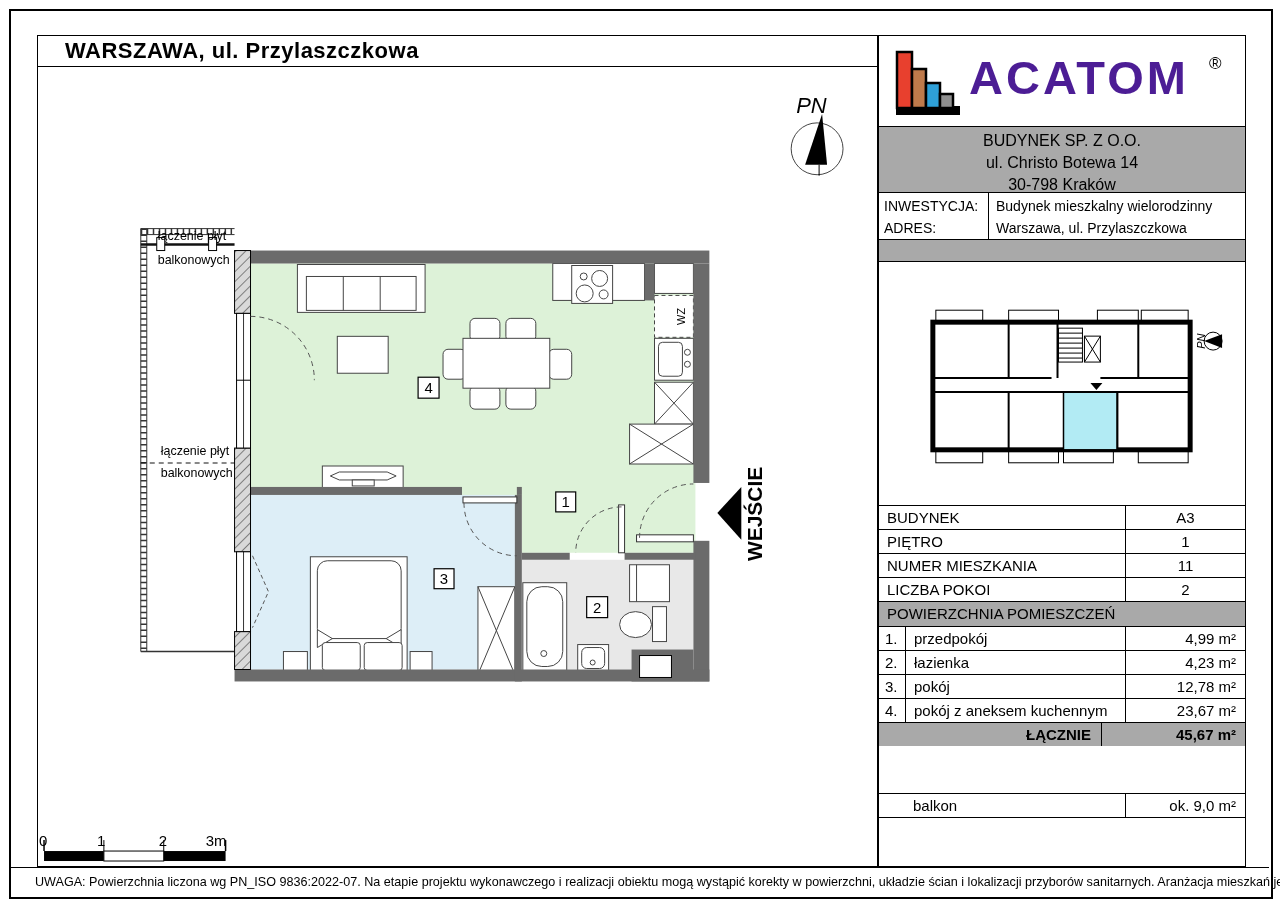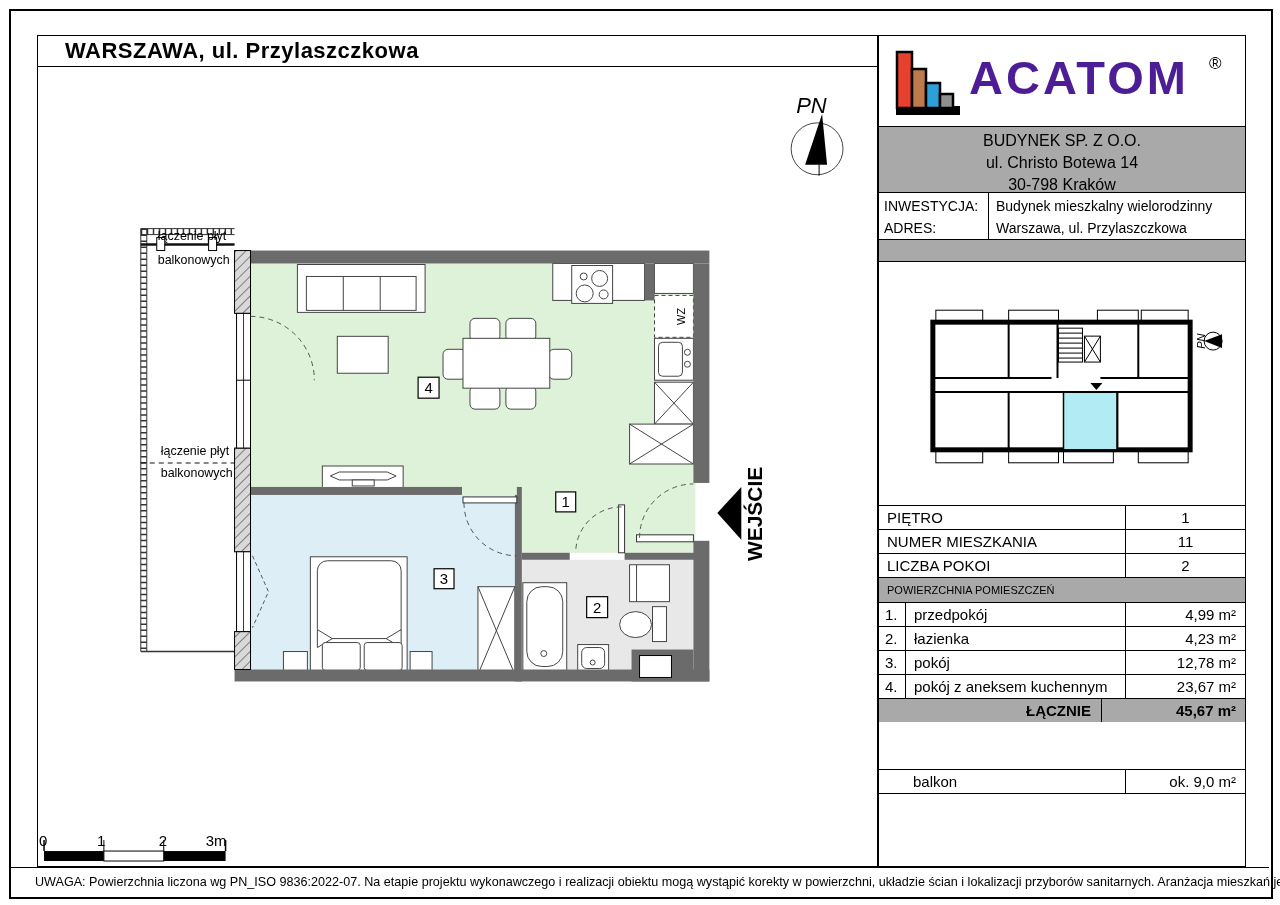--- a/index.html
+++ b/index.html
@@ -27,21 +27,21 @@
   .inv-row{height:47px;display:flex;border-bottom:1px solid #000;font-size:14px;line-height:22px;}
   .inv-labels{width:110px;border-right:1px solid #000;padding:2px 0 0 5px;box-sizing:border-box;}
   .inv-values{flex:1;padding:2px 0 0 7px;}
   .gray-band{height:22px;background:#a9a9a9;border-bottom:1px solid #000;}
   .miniplan-row{height:243px;position:relative;}
   .drow{height:24px;display:flex;border-top:1px solid #000;box-sizing:border-box;
         font-size:15px;line-height:23px;}
   .dlabel{flex:1;padding-left:8px;}
   .dvalue{width:120px;border-left:1px solid #000;box-sizing:border-box;text-align:center;}
   .sec-header{height:25px;background:#a9a9a9;border-top:1px solid #000;box-sizing:border-box;
-        font-size:11px;line-height:24px;padding-left:8px;}
+        font-size:15px;line-height:24px;padding-left:8px;}
   .rrow{height:24px;display:flex;border-top:1px solid #000;box-sizing:border-box;
         font-size:15px;line-height:23px;}
   .rno{width:27px;border-right:1px solid #000;box-sizing:border-box;padding-left:6px;}
   .rname{flex:1;padding-left:8px;}
   .rarea{width:120px;border-left:1px solid #000;box-sizing:border-box;text-align:right;padding-right:9px;}
   .total-row{height:24px;display:flex;border-top:1px solid #000;box-sizing:border-box;
         background:#a9a9a9;font-size:15px;font-weight:bold;line-height:23px;}
   .tlabel{flex:1;text-align:right;padding-right:10px;}
   .tvalue{width:144px;border-left:1px solid #000;box-sizing:border-box;text-align:right;padding-right:9px;}
   .balk-row{height:25px;display:flex;border-top:1px solid #000;border-bottom:1px solid #000;
@@ -320,20 +320,24 @@
         <polygon points="1090,383 1102,383 1096,390" fill="#000"></polygon>
         <g>
           <text transform="rotate(-90 1201 341)" x="1201" y="345" font-size="11" font-style="italic" text-anchor="middle">PN</text>
           <circle cx="1213" cy="341" r="9" fill="none" stroke="#000" stroke-width="1"></circle>
           <polygon points="1204,341 1222,334 1222,348" fill="#000"></polygon>
         </g>
       </svg>
     </div>
 
     <div class="rb-row drow">
+      <div class="dlabel">BUDYNEK</div>
+      <div class="dvalue">A3</div>
+    </div>
+    <div class="rb-row drow">
       <div class="dlabel">PIĘTRO</div>
       <div class="dvalue">1</div>
     </div>
     <div class="rb-row drow">
       <div class="dlabel">NUMER MIESZKANIA</div>
       <div class="dvalue">11</div>
     </div>
     <div class="rb-row drow">
       <div class="dlabel">LICZBA POKOI</div>
       <div class="dvalue">2</div>

